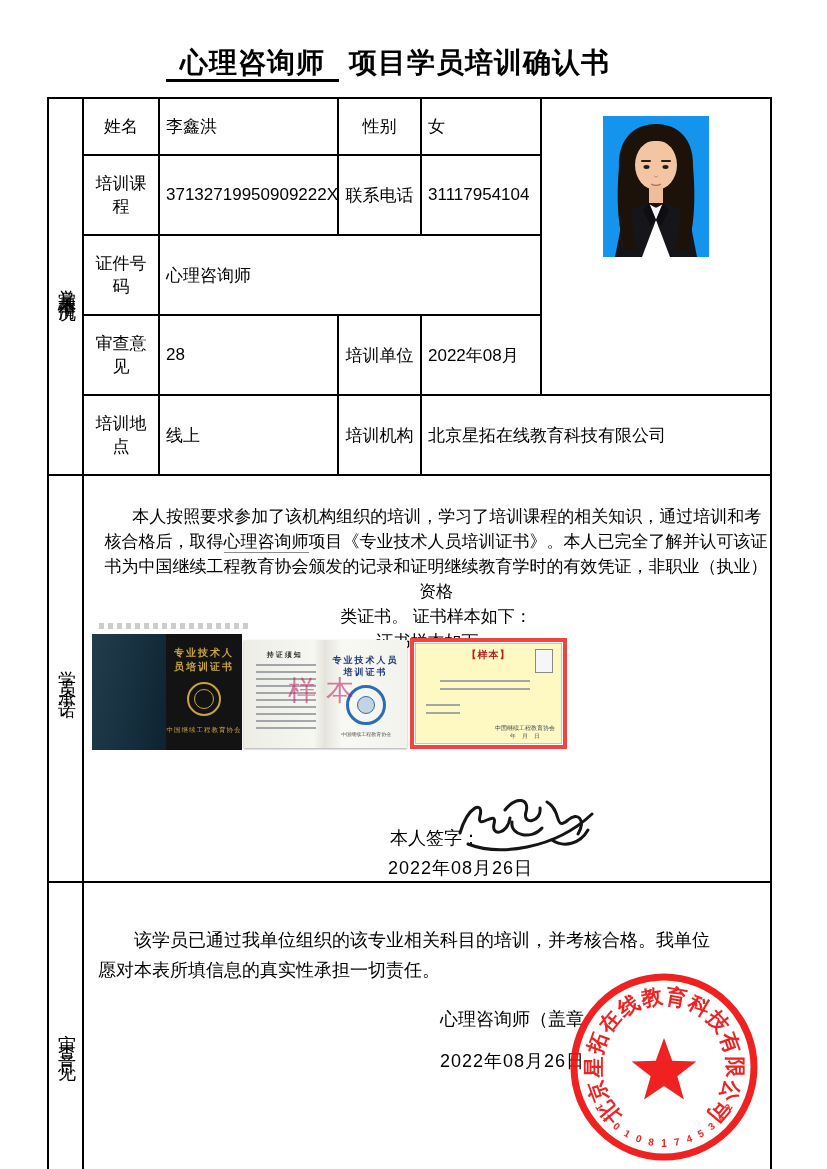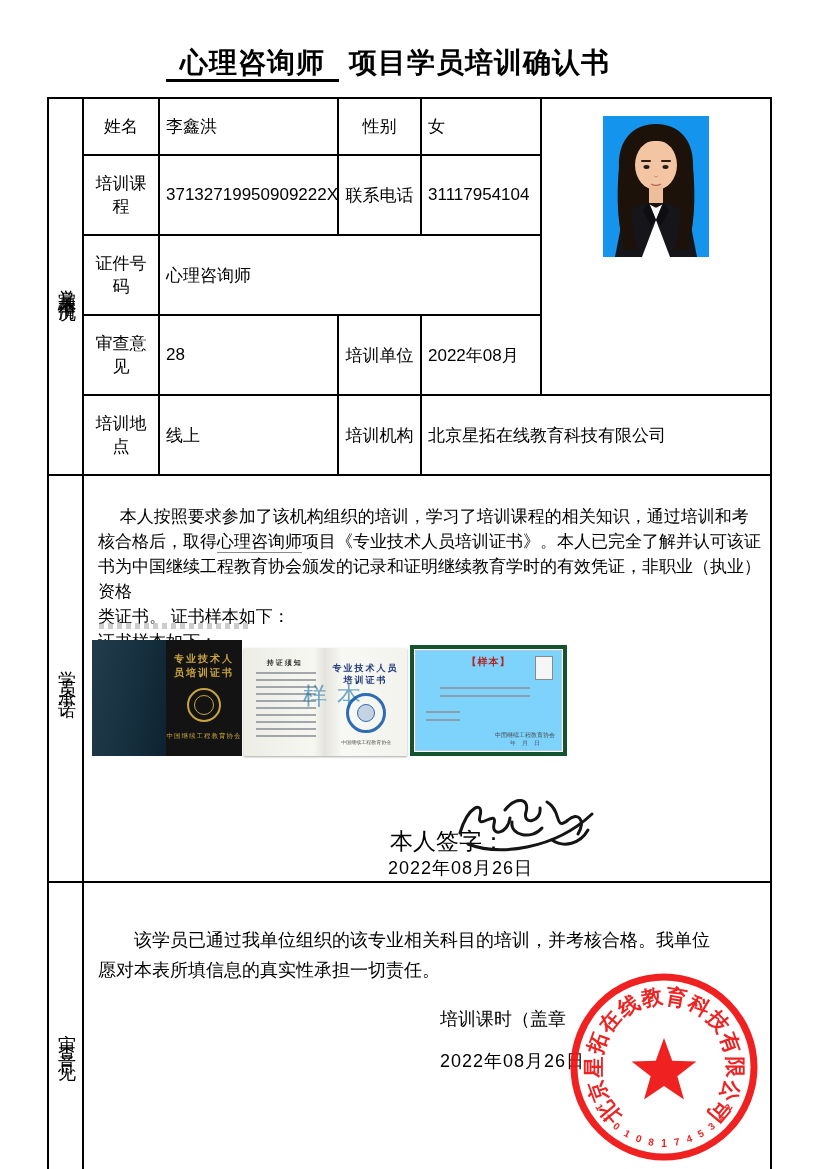--- a/index.html
+++ b/index.html
@@ -21,26 +21,26 @@
   td.lbl { text-align:center; }
   td.val { text-align:left; }
   td.photo-cell { padding:0; vertical-align:top; }
   .photo-wrap { width:100%; height:100%; display:flex; justify-content:center; }
   .idphoto { margin-top:1px; display:block; }
 
   td.section-cell { padding:0; vertical-align:top; }
   .sec-inner { position:relative; width:100%; height:100%; }
 
   
-  .commit-para { position:absolute; top:12px; left:8px; width:676px; font-size:17px; line-height:25px; white-space:pre-line; }
+  .commit-para { position:absolute; top:12px; left:8px; width:676px; font-size:17px; line-height:25px; white-space:pre-line;text-align:center; }
   .u-gray { border-bottom:1px solid #8a8a8a; padding-bottom:1px; }
   .faded-artifact { position:absolute; top:131px; left:9px; width:152px; height:6px;
       background:repeating-linear-gradient(90deg,#9a9a9a 0 5px, transparent 5px 9px); opacity:.5; }
 
-  .certs-row { position:absolute; top:148px; left:2px; display:flex; align-items:flex-end; }
+  .certs-row { position:absolute; top:142px; left:2px; display:flex; align-items:center; }
 
   
   .cert1 { width:150px; height:116px; display:flex; }
   .cert1-back { width:74px; height:116px; background:linear-gradient(100deg,#223c4b 0%,#16303f 55%,#0e2230 100%); }
   .cert1-front { width:76px; height:116px; background:#131313; display:flex; flex-direction:column; align-items:center; justify-content:flex-start; }
   .cert1-title { margin-top:12px; width:62px; text-align:center; font-size:10px; line-height:14px; color:#c9a43e; font-weight:700; letter-spacing:2px; }
   .cert1-seal { margin-top:8px; width:30px; height:30px; border:2px solid #c9a43e; border-radius:50%; display:flex; align-items:center; justify-content:center; }
   .cert1-seal-inner { width:18px; height:18px; border:1px solid #c9a43e; border-radius:50%; }
   .cert1-issuer { margin-top:10px; font-size:6.5px; color:#c9a43e; letter-spacing:1px; white-space:nowrap; }
 
@@ -48,36 +48,36 @@
   .cert2 { position:relative; width:163px; height:108px; margin:3px 0 0 2px; background:#f4f4ef;
       box-shadow:0 1px 2px rgba(0,0,0,.35); display:flex; }
   .cert2-left { width:50%; height:100%; background:linear-gradient(90deg,#ededE6 0%,#f7f7f2 85%,#e2e2da 100%); }
   .cert2-right { width:50%; height:100%; background:linear-gradient(90deg,#e6e6df 0%,#f8f8f4 20%,#f3f3ee 100%); }
   .cert2-notice-title { margin:10px 0 2px 0; text-align:center; font-size:7px; font-weight:700; color:#333; letter-spacing:2px; }
   .cert2-lines { height:66px; margin:4px 10px 0 12px; background:repeating-linear-gradient(#878d96 0 2px, transparent 2px 7px); opacity:.75; }
   .cert2-title { margin-top:14px; text-align:center; width:66px; margin-left:7px; font-size:9px; line-height:12px; font-weight:700; color:#1f3a7a; letter-spacing:2px; }
   .cert2-seal { margin:7px auto 0 auto; width:34px; height:34px; border:3px solid #2f6cb3; border-radius:50%; display:flex; align-items:center; justify-content:center; }
   .cert2-seal-core { width:16px; height:16px; border:1px solid #2f6cb3; border-radius:50%; background:rgba(47,108,179,.25); }
   .cert2-caption { margin-top:6px; text-align:center; font-size:5px; color:#555; white-space:nowrap; }
-  .cert2-watermark { position:absolute; left:44px; top:32px; font-size:24px; color:#0369a1; opacity:.55; letter-spacing:10px; z-index:2;margin-left:15px; }
-
-  
-  .cert3 { position:relative; width:149px; height:103px; margin:3px 0 0 3px; background:#7dd3fc;
-      border:4px solid #14532d; box-shadow:inset 0 0 0 1px #fff, inset 0 0 0 2px #a9cce2; }
+  .cert2-watermark { position:absolute; left:44px; top:32px; font-size:28px; color:#be185d; opacity:.55; letter-spacing:10px; z-index:2; }
+
+  
+  .cert3 { position:relative; width:149px; height:103px; margin:3px 0 0 3px; background:#fef9c3;
+      border:4px solid #ef4444; box-shadow:inset 0 0 0 1px #fff, inset 0 0 0 2px #a9cce2; }
   .cert3-tag { position:absolute; top:6px; left:0; width:100%; text-align:center; font-size:10px; font-weight:700; color:#b32222; letter-spacing:1px; }
   .cert3-photo-box { position:absolute; top:7px; right:10px; width:16px; height:22px; border:1px solid #8a8a8a; background:#f6f6f6; }
   .cert3-lines { position:absolute; left:26px; top:38px; width:90px; height:16px;
       background:repeating-linear-gradient(#8d929a 0 2px, transparent 2px 8px); opacity:.8; }
   .cert3-lines2 { position:absolute; left:12px; top:62px; width:34px; height:13px;
       background:repeating-linear-gradient(#8d929a 0 2px, transparent 2px 8px); opacity:.8; }
   .cert3-bottom { position:absolute; right:8px; bottom:5px; text-align:center; font-size:6px; color:#4a4f57; line-height:8px; }
 
   
   .sig-scribble { position:absolute; top:296px; left:360px; z-index:2; }
-  .sig-label { position:absolute; top:334px; left:300px; font-size:23px; }
+  .sig-label { position:absolute; top:334px; left:300px; font-size:18px; }
   .sig-date { position:absolute; top:364px; left:298px; font-size:18px; letter-spacing:1px; }
 
   
   .review-para { position:absolute; top:26px; left:8px; width:630px; font-size:18px; line-height:30px; white-space:pre-line; }
   .unit-label { position:absolute; top:108px; left:350px; font-size:18px; }
   .review-date { position:absolute; top:150px; left:350px; font-size:18px; letter-spacing:1px; }
   .stamp-svg { position:absolute; left:474px; top:68px; z-index:3; opacity:.93; }
   .stamp-svg text { font-family:"Liberation Sans","DejaVu Sans",sans-serif; }
 </style>
 </head>
@@ -227,21 +227,21 @@
     </tr>
 
     <tr style="height:320px">
       <td class="vlabel">
         <span class="vtext loose">审查意见</span>
       </td>
       <td class="section-cell" colspan="5">
         <div class="sec-inner">
           <div class="review-para">　　该学员已通过我单位组织的该专业相关科目的培训，并考核合格。我单位
 愿对本表所填信息的真实性承担一切责任。</div>
-          <div class="unit-label">培训课时（盖章</div>
+          <div class="unit-label">心理咨询师（盖章</div>
           <div class="review-date">2022年08月26日</div>
           <svg class="stamp-svg" width="200" height="200" viewBox="-100 -100 200 200">
             <g id="stamp-g">
                   <circle r="90" fill="none" stroke="#ee1111" stroke-width="7"></circle>
                   <polygon points="0,-34 8.23,-11.33 32.33,-10.51 13.31,4.33 19.98,27.51 0,14 -19.98,27.51 -13.31,4.33 -32.33,-10.51 -8.23,-11.33" fill="#ee1111" transform="translate(0,5)"></polygon>
                   <text transform="translate(-54.4,45.6) rotate(-130.0)" text-anchor="middle" dominant-baseline="central" font-size="21" font-weight="bold" fill="#ee1111">北</text>
                   <text transform="translate(-66.7,24.3) rotate(-110.0)" text-anchor="middle" dominant-baseline="central" font-size="21" font-weight="bold" fill="#ee1111">京</text>
                   <text transform="translate(-71.0,-0.0) rotate(-90.0)" text-anchor="middle" dominant-baseline="central" font-size="21" font-weight="bold" fill="#ee1111">星</text>
                   <text transform="translate(-66.7,-24.3) rotate(-70.0)" text-anchor="middle" dominant-baseline="central" font-size="21" font-weight="bold" fill="#ee1111">拓</text>
                   <text transform="translate(-54.4,-45.6) rotate(-50.0)" text-anchor="middle" dominant-baseline="central" font-size="21" font-weight="bold" fill="#ee1111">在</text>

